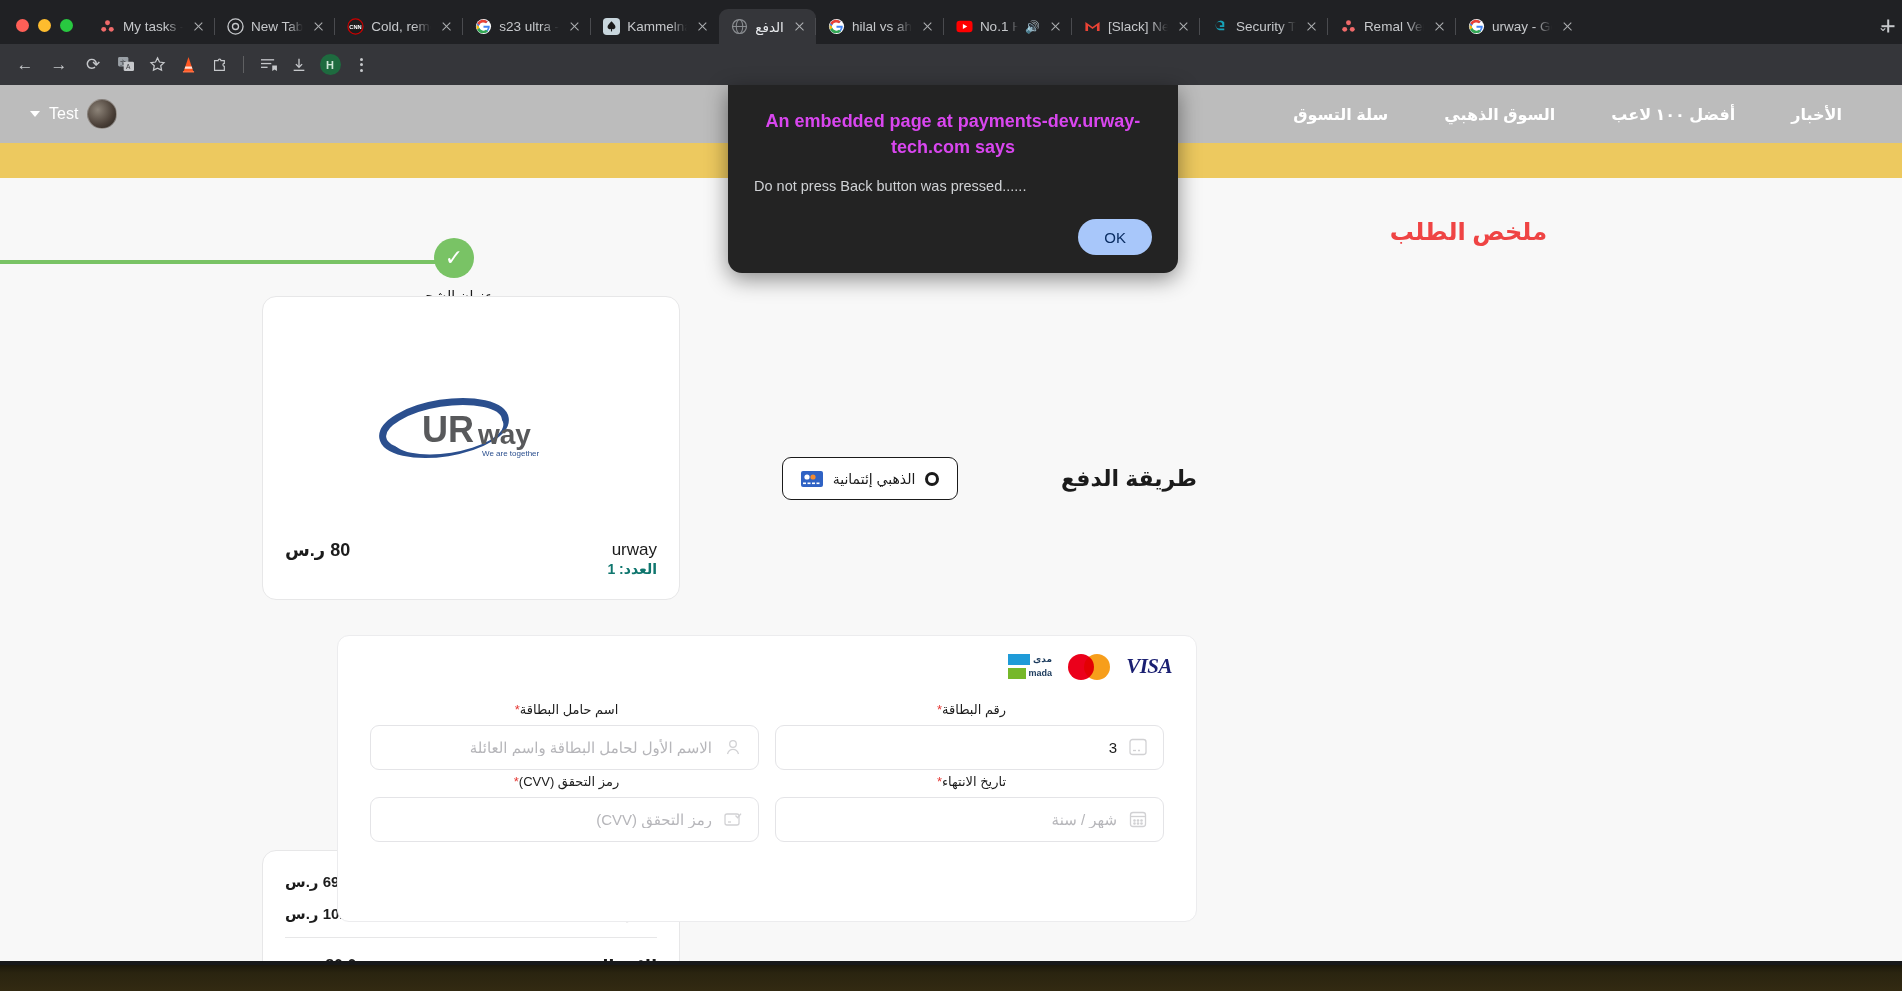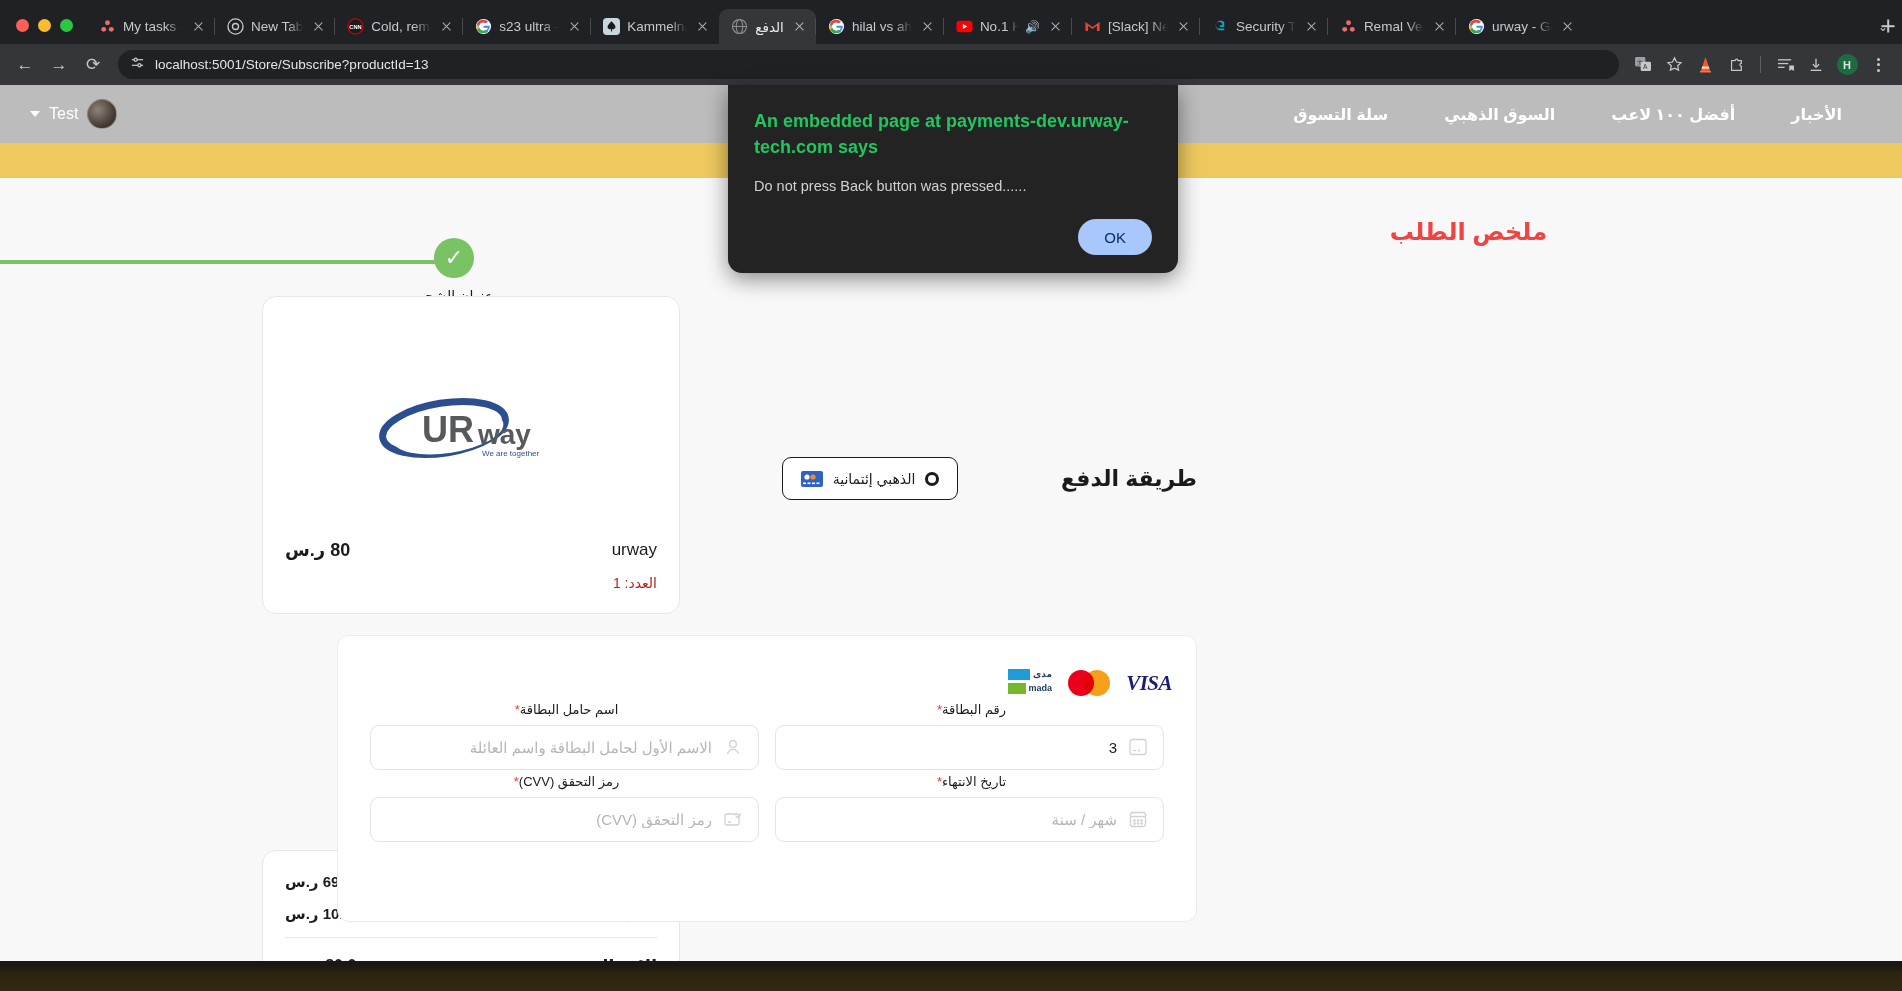--- a/index.html
+++ b/index.html
@@ -147,21 +147,21 @@
     padding:26px 22px 22px;
   }
   .logo-wrap { height:210px; display:flex; align-items:center; justify-content:center; }
   .urway-logo { width:210px; height:72px; position:relative; }
   .summary-row {
     display:flex; justify-content:space-between; align-items:center;
     direction:rtl; margin-top:6px;
   }
   .prod-name { font-size:17px; color:#1b1b1b; }
   .prod-price { font-size:18px; font-weight:bold; color:#1b1b1b; direction:rtl; }
-  .prod-qty { font-size:14px; color:#b91c1c; direction:rtl; margin-top:14px; text-align:right; }
+  .prod-qty { font-size:14px; color:#0f766e; direction:rtl; text-align:right;font-weight:bold; }
 
   .totals-card {
     position:absolute; right:1222px; top:672px; width:418px;
     background:#fff; border:1px solid #e7e7e8; border-radius:14px;
     padding:22px 22px 20px;
   }
   .total-row { display:flex; justify-content:space-between; direction:rtl; margin-bottom:14px; }
   .total-row .lbl { font-size:15px; color:#8a8a8e; }
   .total-row .val { font-size:15px; color:#1b1b1b; font-weight:bold; direction:rtl; }
   .total-divider { height:1px; background:#e7e7e8; margin:4px 0 18px; }
@@ -184,21 +184,21 @@
     flex:0 0 14px;
   }
   .pm-label { font-size:14px; color:#1b1b1b; white-space:nowrap; }
   .card-ico-mini { width:22px; height:16px; position:relative; flex:0 0 22px; }
 
   .card-panel {
     position:absolute; right:705px; top:457px; width:860px; height:287px;
     background:#fff; border:1px solid #ececee; border-radius:12px;
     padding:18px 24px;
   }
-  .brands { display:flex; justify-content:flex-end; gap:16px; align-items:flex-end; height:42px; }
+  .brands { display:flex; justify-content:flex-end; gap:16px; align-items:flex-start; height:42px; }
   .visa-logo {
     font-family:"Liberation Serif", serif; font-style:italic; font-weight:bold;
     font-size:21px; color:#1a1f71; letter-spacing:-.5px;
   }
   .mc-logo { width:42px; height:26px; position:relative; }
   .mc-logo i { position:absolute; top:0; width:26px; height:26px; border-radius:50%; }
   .mc-logo i.l { left:0; background:#eb001b; }
   .mc-logo i.r { right:0; background:#f79e1b; mix-blend-mode:multiply; }
   .mada-logo { width:44px; height:27px; display:flex; flex-direction:column; gap:3px; }
   .mada-logo .bar { height:11px; display:flex; align-items:center; }
@@ -226,21 +226,21 @@
   .input-shell input::placeholder { color:#b6b6ba; }
 
   
   .jsdialog {
     position:absolute; left:728px; top:85px; width:450px;
     background:#232323; border-radius:0 0 14px 14px;
     padding:24px 26px 18px; box-shadow:0 6px 22px rgba(0,0,0,.45);
     z-index:50;
   }
   .dlg-title {
-    color:#22c55e; font-size:18px; font-weight:bold; line-height:1.42; margin-bottom:16px;
+    color:#d946ef; font-size:18px; font-weight:bold; line-height:1.42; margin-bottom:16px;text-align:center;
   }
   .dlg-msg { color:#cfd1d4; font-size:14.5px; line-height:1.45; }
   .dlg-actions { display:flex; justify-content:flex-end; margin-top:22px; }
   .dlg-ok {
     background:#a8c7fa; color:#0b2e63; border:0; border-radius:18px;
     height:36px; padding:0 26px; font-size:15px; cursor:pointer;
     font-family:"Liberation Sans", sans-serif;
   }
 
   .bottom-strip {
@@ -383,31 +383,20 @@
         </div>
       </div>
     <div class="newtab"></div>
     <div class="tabs-caret">⌄</div>
   </div>
 
   <div class="toolbar">
     <div class="navbtn">←</div>
     <div class="navbtn">→</div>
     <div class="navbtn">⟳</div>
-    <div class="omnibox">
-      <span>
-        <svg width="15" height="15" viewBox="0 0 16 16" fill="none" stroke="#c6c8cb" stroke-width="1.3">
-          <line x1="2" y1="5" x2="14" y2="5"></line>
-            <circle cx="6" cy="5" r="1.7" fill="#35363a"></circle>
-          <line x1="2" y1="11" x2="14" y2="11"></line>
-            <circle cx="10" cy="11" r="1.7" fill="#35363a"></circle>
-        </svg>
-      </span>
-      <span class="url">localhost:5001/Store/Subscribe?productId=13</span>
-    </div>
     <div class="tb-icons">
       <div class="tb-ico">
         <svg width="17" height="15" viewBox="0 0 18 16">
           <rect x="0" y="0" width="11" height="10" rx="1.5" fill="#9aa0a6"></rect>
           <text x="2" y="8" font-size="7" fill="#35363a" font-family="Liberation Sans">文</text>
           <rect x="6" y="5" width="11" height="10" rx="1.5" fill="#c6c8cb"></rect>
           <text x="8.5" y="13" font-size="7" fill="#35363a" font-family="Liberation Sans">A</text>
         </svg>
       </div>
       <div class="tb-ico">

